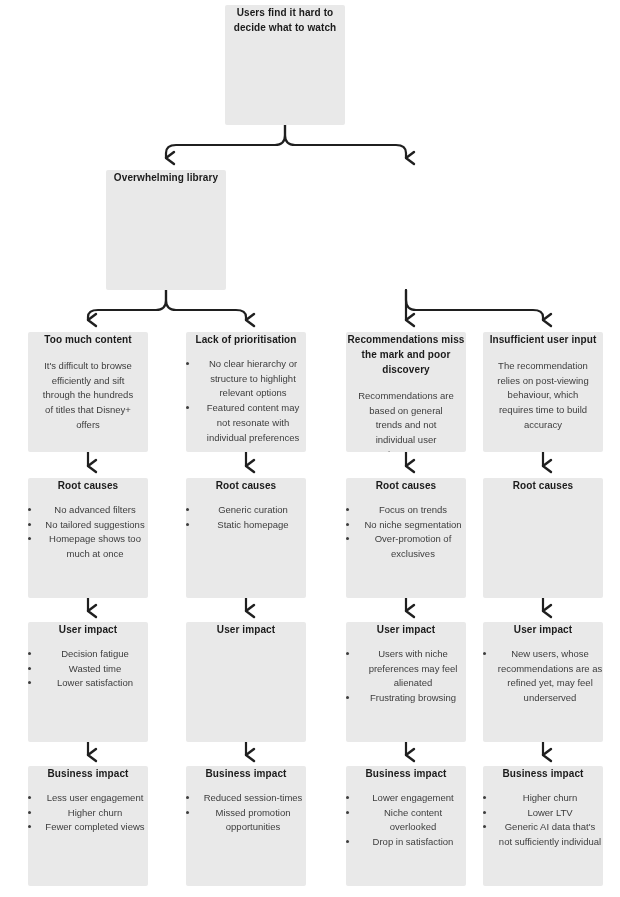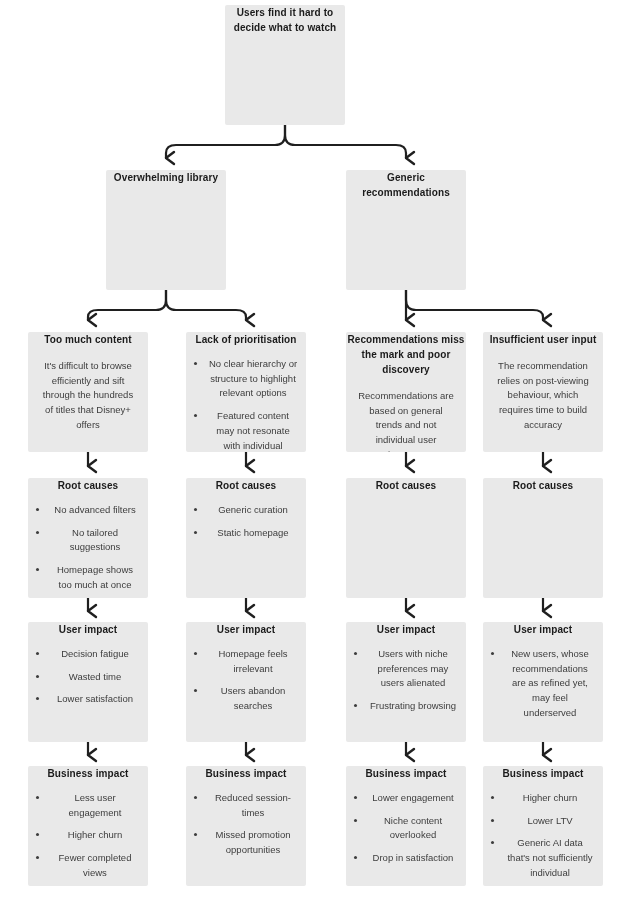--- a/index.html
+++ b/index.html
@@ -6,21 +6,21 @@
   .stage{position:relative;width:620px;height:897px;background:var(--canvas-bg,#fff);
          font-family:"Liberation Sans","DejaVu Sans",sans-serif;overflow:hidden;}
   .connectors{position:absolute;left:0;top:0;pointer-events:none;}
   .box{position:absolute;width:120px;height:120px;background:var(--box-bg,#e9e9e9);
        border-radius:2px;padding:0;box-sizing:border-box;overflow:hidden;text-align:center;}
   .box .title{font-size:10px;font-weight:700;color:var(--title-text,#1b1b1b);
               line-height:1.5;margin:0 0 10px 0;letter-spacing:.1px;}
   .box p{font-size:9.5px;color:var(--body-text,#3d3d3d);line-height:1.55;margin:12px;}
   .box ul{margin:0;padding:0 0 0 13px;font-size:9.5px;color:var(--body-text,#3d3d3d);
           line-height:1.55;}
-  .box ul li{padding-left:1px;margin:8px;}
+  .box ul li{padding-left:1px;margin:0;}
 </style>
 </head>
 <body>
 
 <div class="stage">
 
   <svg class="connectors" width="620" height="897" viewBox="0 0 620 897">
     <defs>
       <marker id="arrow" markerUnits="userSpaceOnUse" markerWidth="16" markerHeight="14" refX="8" refY="10" orient="auto-start-reverse">
         <path d="M2,2 L8,10 L14,2" fill="none" stroke="#1f1f1f" stroke-width="2.4" stroke-linecap="round" stroke-linejoin="round"></path>
@@ -55,23 +55,20 @@
     </g>
   </svg>
 
   <div class="box" style="left:225px;top:5px">
     <div class="title">Users find it hard to decide what to watch</div>
   </div>
 
   <div class="box" style="left:106px;top:170px">
     <div class="title">Overwhelming library</div>
   </div>
-  <div class="box" style="left:346px;top:170px">
-    <div class="title">Generic recommendations</div>
-  </div>
 
   <div class="box" style="left:28px;top:332px">
     <div class="title">Too much content</div>
     <p>It's difficult to browse efficiently and sift through the hundreds of titles that Disney+ offers</p>
   </div>
   <div class="box" style="left:28px;top:478px">
     <div class="title">Root causes</div>
     <ul>
         <li>No advanced filters</li>
         <li>No tailored suggestions</li>
@@ -104,44 +101,45 @@
   </div>
   <div class="box" style="left:186px;top:478px">
     <div class="title">Root causes</div>
     <ul>
         <li>Generic curation</li>
         <li>Static homepage</li>
       </ul>
   </div>
   <div class="box" style="left:186px;top:622px">
     <div class="title">User impact</div>
-    <ul>
-        <li>Homepage feels irrelevant</li>
-        <li>Users abandon searches</li>
-      </ul>
   </div>
   <div class="box" style="left:186px;top:766px">
     <div class="title">Business impact</div>
     <ul>
         <li>Reduced session-times</li>
         <li>Missed promotion opportunities</li>
       </ul>
   </div>
 
   <div class="box" style="left:346px;top:332px">
     <div class="title">Recommendations miss the mark and poor discovery</div>
     <p>Recommendations are based on general trends and not individual user interests</p>
   </div>
   <div class="box" style="left:346px;top:478px">
     <div class="title">Root causes</div>
+    <ul>
+        <li>Focus on trends</li>
+        <li>No niche segmentation</li>
+        <li>Over-promotion of exclusives</li>
+      </ul>
   </div>
   <div class="box" style="left:346px;top:622px">
     <div class="title">User impact</div>
     <ul>
-        <li>Users with niche preferences may users alienated</li>
+        <li>Users with niche preferences may feel alienated</li>
         <li>Frustrating browsing</li>
       </ul>
   </div>
   <div class="box" style="left:346px;top:766px">
     <div class="title">Business impact</div>
     <ul>
         <li>Lower engagement</li>
         <li>Niche content overlooked</li>
         <li>Drop in satisfaction</li>
       </ul>

